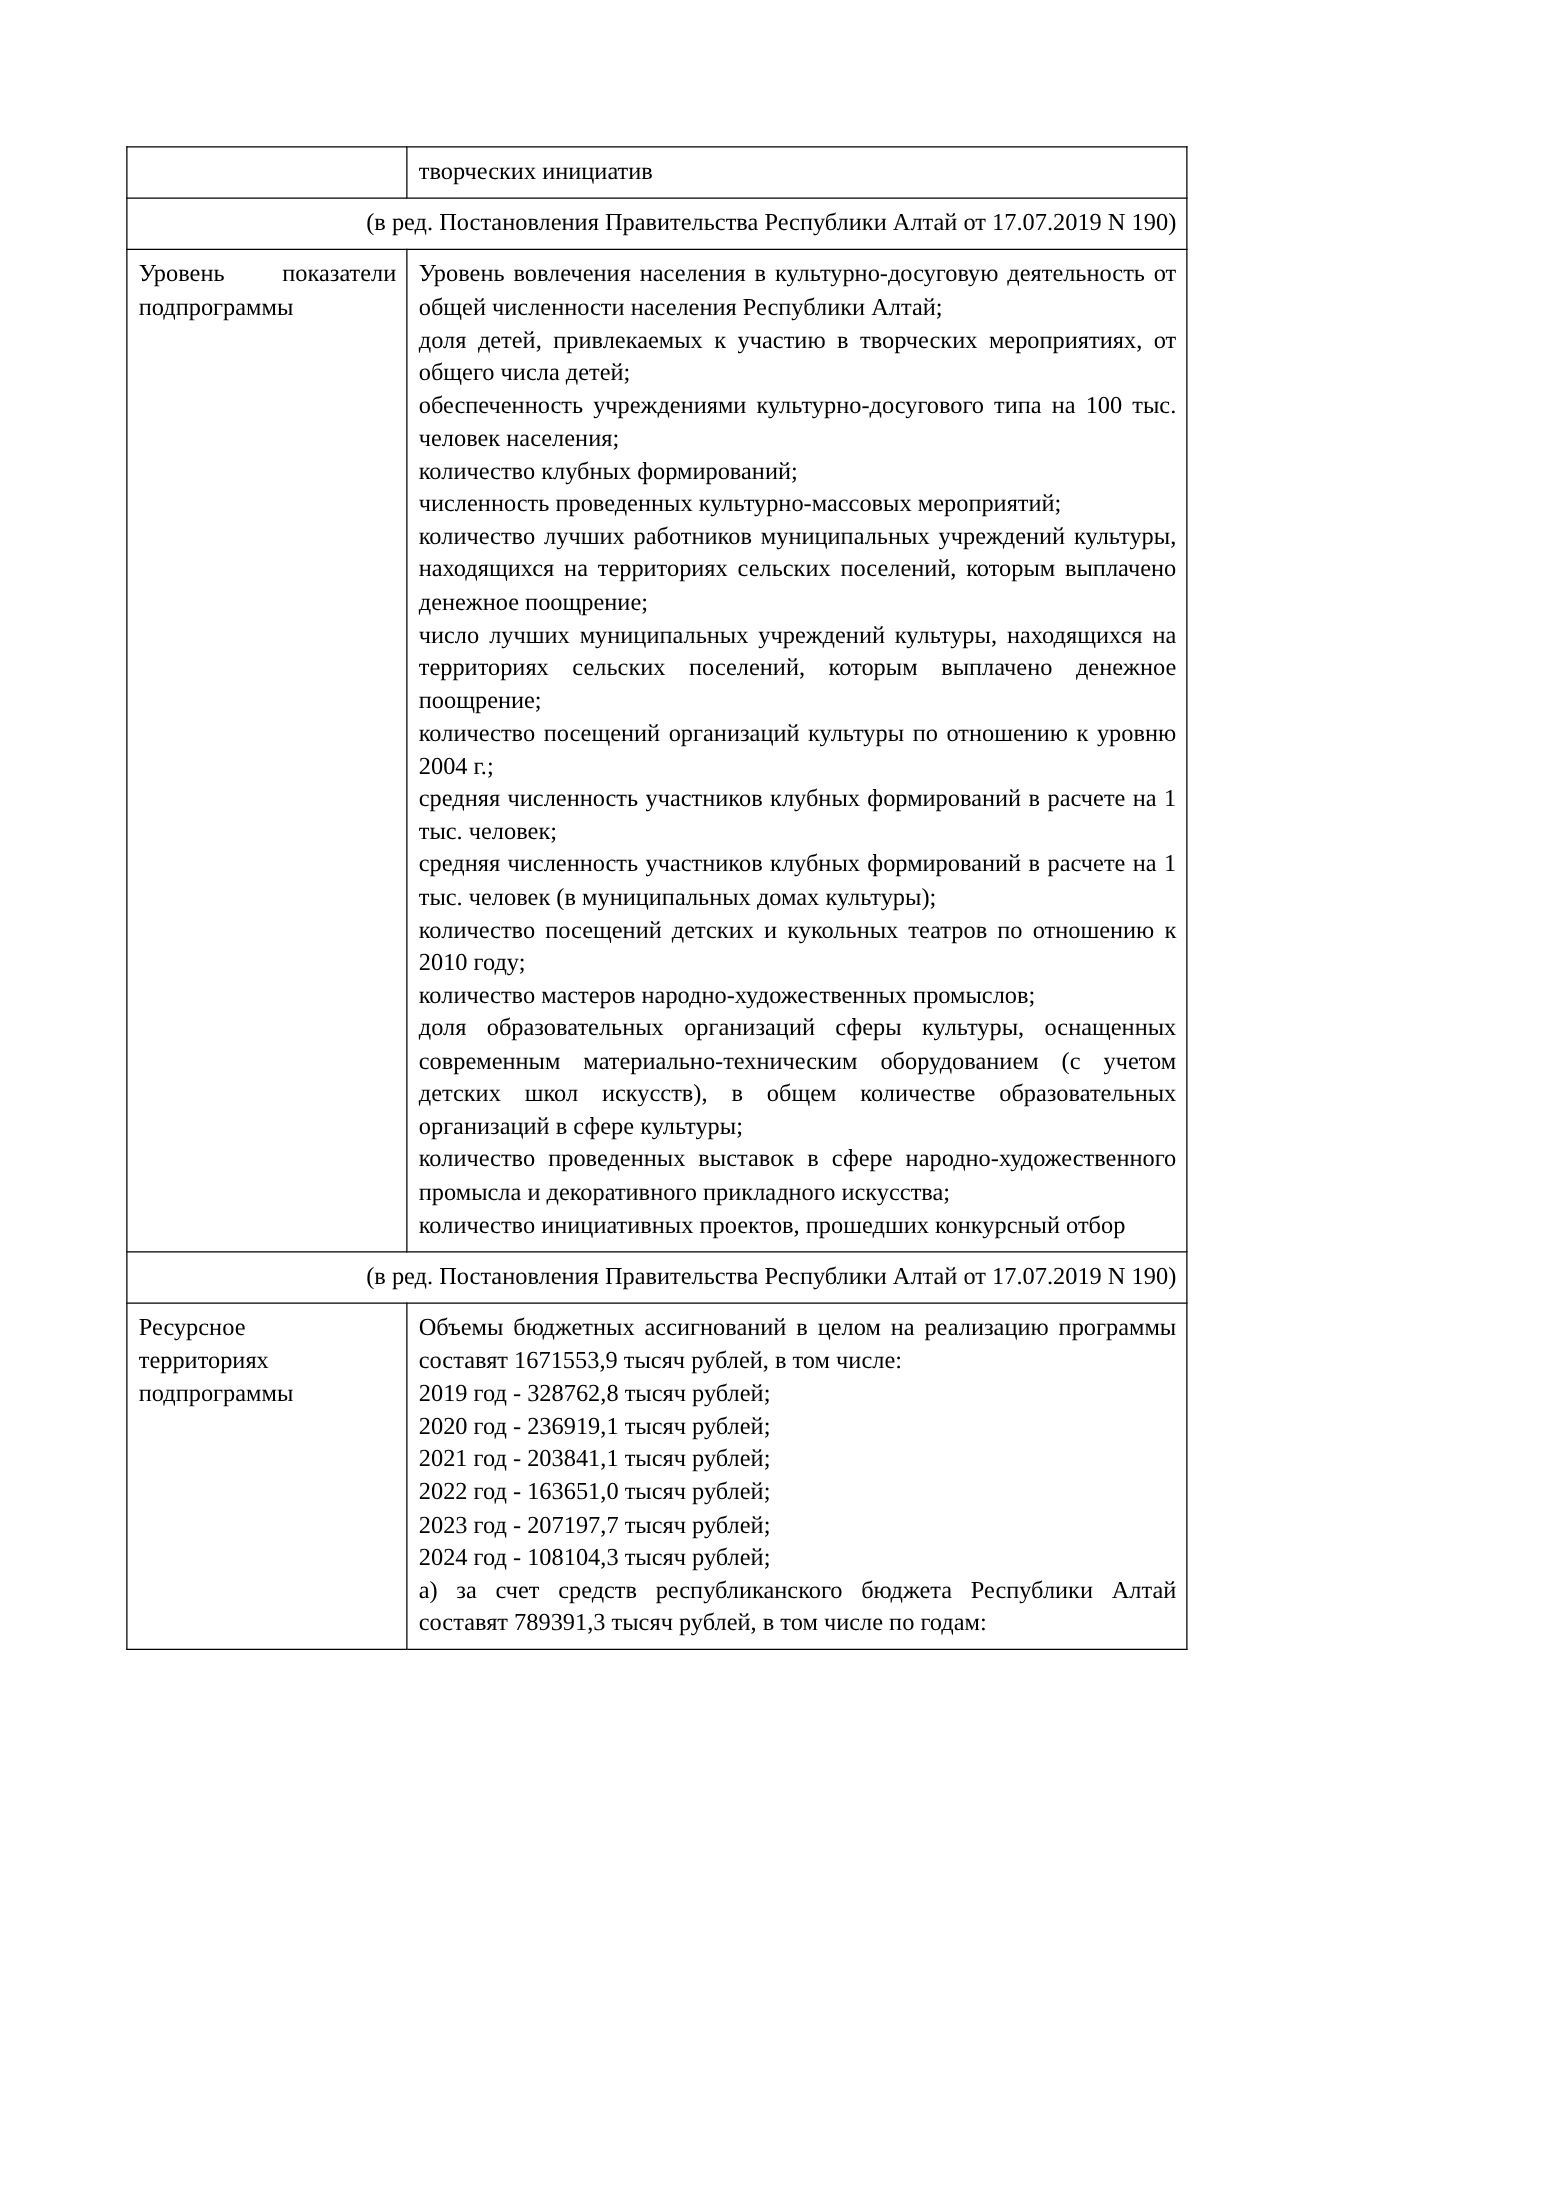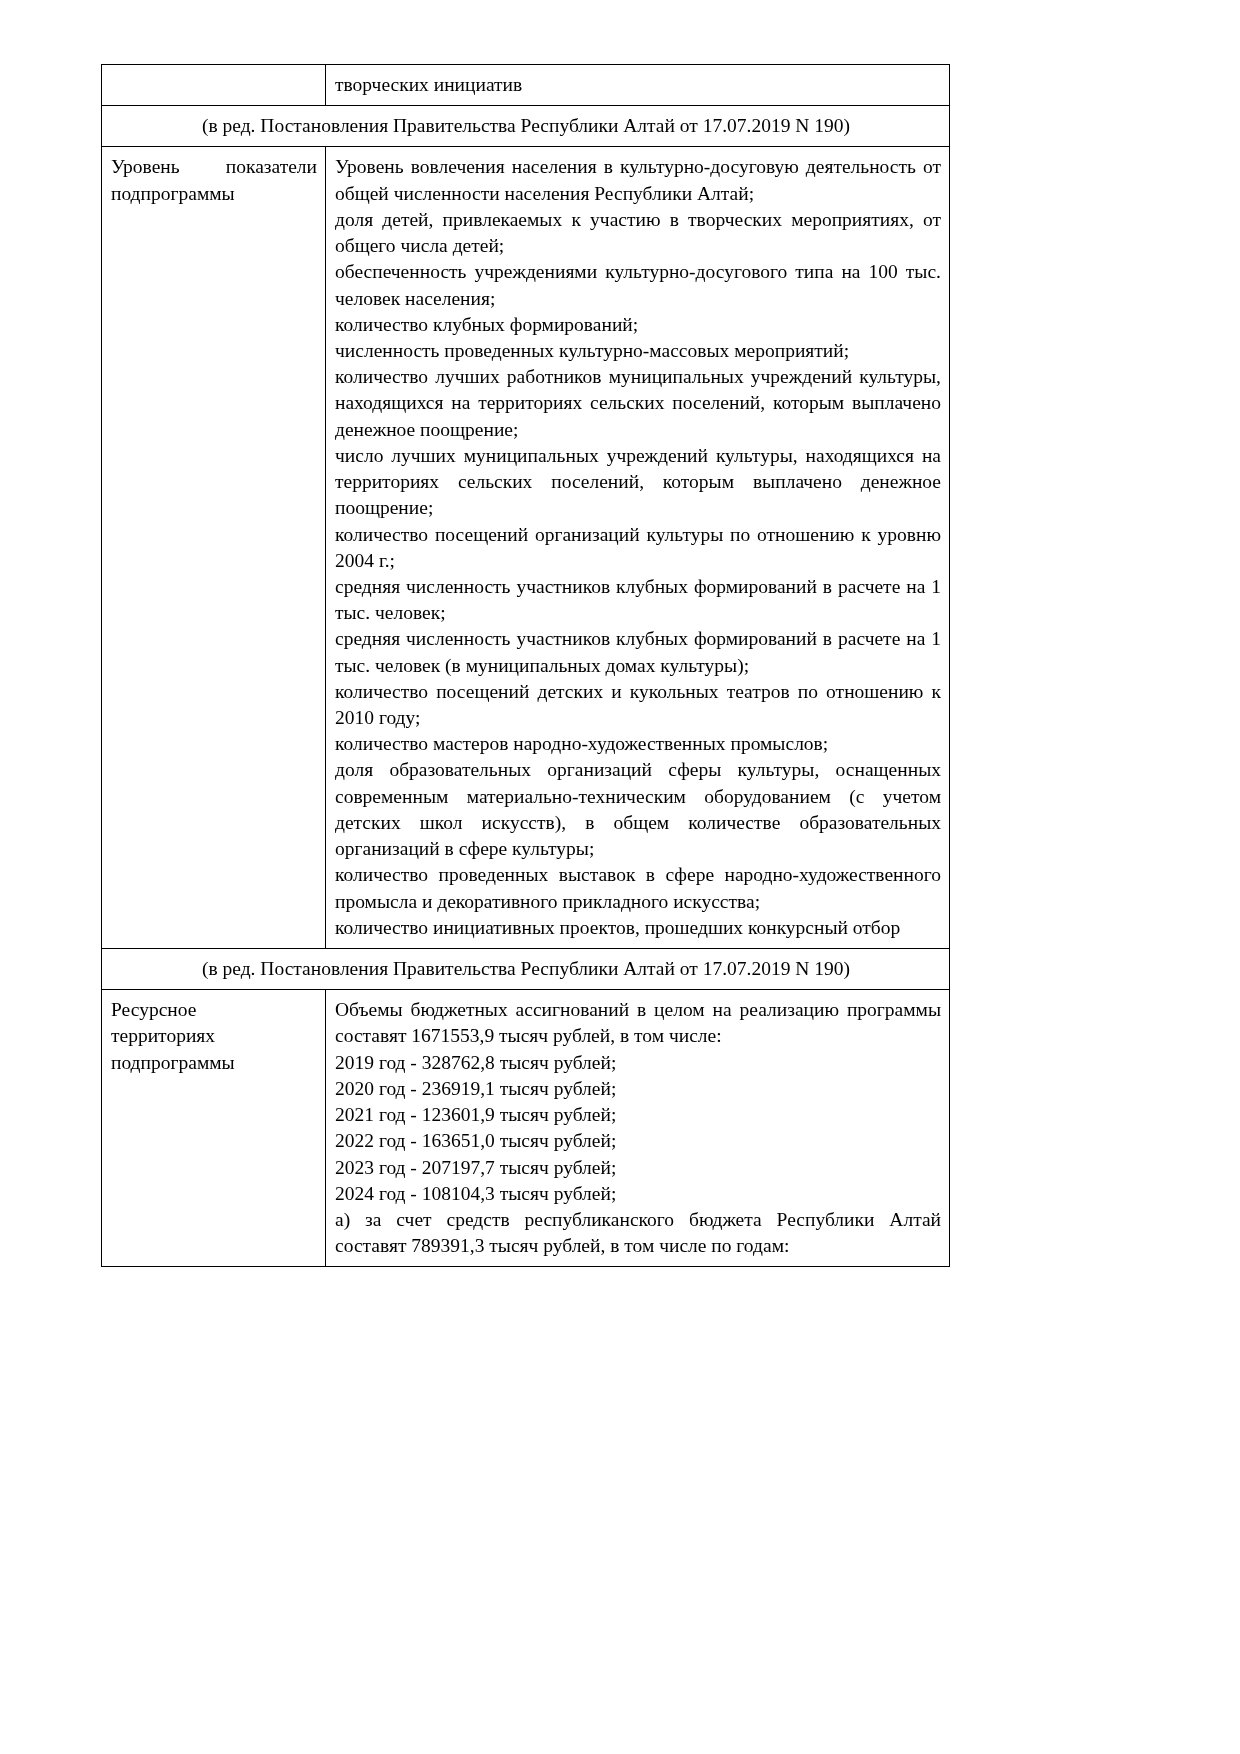--- a/index.html
+++ b/index.html
@@ -13,21 +13,21 @@
     height: 1754px;
     font-family: "Liberation Serif", "DejaVu Serif", serif;
     color: #000000;
     -webkit-font-smoothing: antialiased;
   }
   .page {
     position: relative;
     width: 1240px;
     height: 1290px;
     box-sizing: border-box;
-    padding: 64px 100px 0 101px;
+    padding: 117px 100px 0 101px;
   }
   table.doc-table {
     width: 848px;
     border-collapse: collapse;
     table-layout: fixed;
     font-size: 19.5px;
     line-height: 1.345;
   }
   table.doc-table td {
     border: 1px solid #000000;
@@ -40,21 +40,21 @@
   td.label-cell {
     text-align: justify;
     text-align-last: left;
     hyphens: none;
   }
   td.body-cell {
     text-align: justify;
     text-align-last: left;
   }
   td.full-cell {
-    text-align: center;
+    text-align: right;
     padding-top: 9px;
     padding-bottom: 9px;
   }
   .par {
     margin: 0;
     text-align: justify;
     text-indent: 0;
   }
   .par.last { text-align-last: left; }
   .nojust { text-align: left; }
@@ -122,21 +122,21 @@
       <tr>
         <td class="label-cell">
           <p class="par nojust">Ресурсное</p>
           <p class="par nojust">территориях</p>
           <p class="par nojust">подпрограммы</p>
         </td>
         <td class="body-cell">
           <p class="par">Объемы бюджетных ассигнований в целом на реализацию программы составят 1671553,9 тысяч рублей, в том числе:</p>
           <p class="par nojust">2019 год - 328762,8 тысяч рублей;</p>
           <p class="par nojust">2020 год - 236919,1 тысяч рублей;</p>
-          <p class="par nojust">2021 год - 123601,9 тысяч рублей;</p>
+          <p class="par nojust">2021 год - 203841,1 тысяч рублей;</p>
           <p class="par nojust">2022 год - 163651,0 тысяч рублей;</p>
           <p class="par nojust">2023 год - 207197,7 тысяч рублей;</p>
           <p class="par nojust">2024 год - 108104,3 тысяч рублей;</p>
           <p class="par">а) за счет средств республиканского бюджета Республики Алтай составят 789391,3 тысяч рублей, в том числе по годам:</p>
         </td>
       </tr>
 
     </tbody>
   </table>
 

